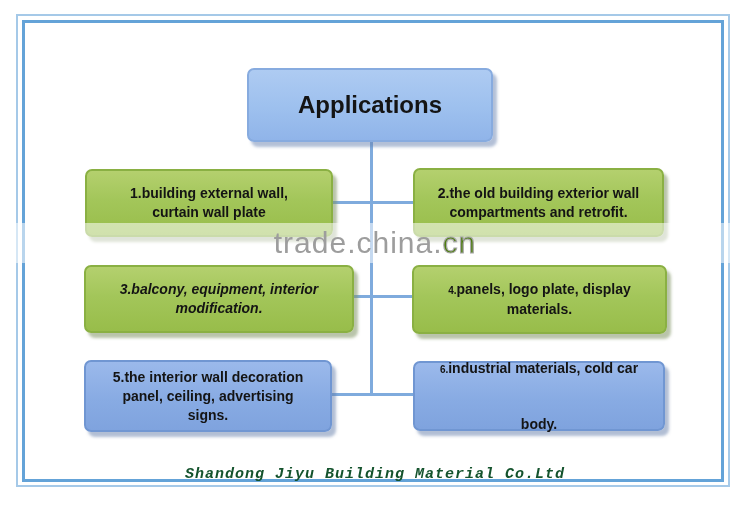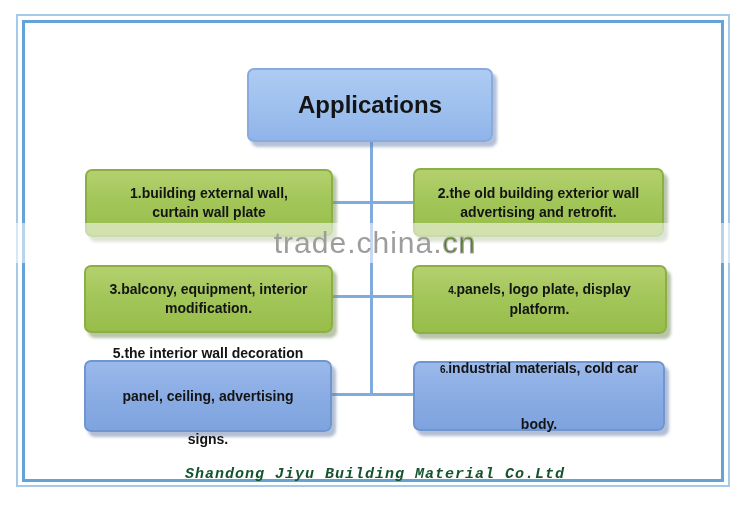--- a/index.html
+++ b/index.html
@@ -44,23 +44,23 @@
   }
   .node-app {
     background:linear-gradient(180deg,#aecbf2 0%,#9dc0ee 55%,#90b4e9 100%);
     border:2px solid #87abdf;
     box-shadow:4px 5px 3px rgba(104,130,176,0.5);
     font-size:24px; line-height:28px;
   }
   .pos-app { left:247px; top:68px;  width:246px; height:74px; }
   .pos-n1  { left:85px;  top:169px; width:248px; height:68px; }
   .pos-n2  { left:413px; top:168px; width:251px; height:69px; }
-  .pos-n3  { left:84px;  top:265px; width:249px; height:68px; }
+  .pos-n3  { left:84px;  top:265px; width:270px; height:68px;font-style:italic; }
   .pos-n4  { left:412px; top:265px; width:255px; height:69px; }
-  .pos-n5  { left:84px;  top:360px; width:248px; height:72px;gap:24px; }
+  .pos-n5  { left:84px;  top:360px; width:248px; height:72px; }
   .pos-n6  { left:413px; top:361px; width:252px; height:70px;gap:36px; }
   
   .wm-band {
     position:absolute; left:0; top:223px; width:750px; height:40px;
     background:rgba(255,255,255,0.55);
   }
   .wm-text {
     position:absolute; left:0; top:226px; width:750px; text-align:center;
     font-size:30px; line-height:34px; color:#9d9d9d; letter-spacing:1px;
     font-weight:400;
@@ -94,31 +94,31 @@
     <span>Applications</span>
   </div>
 
   <div class="node node-green pos-n1">
     <div class="line"><span>1.</span><span>building external wall,</span></div>
     <div class="line">curtain wall plate</div>
   </div>
 
   <div class="node node-green pos-n2">
     <div class="line"><span>2.</span><span>the old building exterior wall</span></div>
-    <div class="line">advertising and retrofit.</div>
+    <div class="line">compartments and retrofit.</div>
   </div>
 
   <div class="node node-green pos-n3">
     <div class="line"><span>3.</span><span>balcony, equipment, interior</span></div>
     <div class="line">modification.</div>
   </div>
 
   <div class="node node-green pos-n4">
     <div class="line"><span class="num-small">4.</span><span>panels, logo plate, display</span></div>
-    <div class="line">platform.</div>
+    <div class="line">materials.</div>
   </div>
 
   <div class="node node-blue pos-n5">
     <div class="line"><span>5.</span><span>the interior wall decoration</span></div>
     <div class="line">panel, ceiling, advertising</div>
     <div class="line">signs.</div>
   </div>
 
   <div class="node node-blue pos-n6">
     <div class="line"><span class="num-small">6.</span><span>industrial materials, cold car</span></div>

